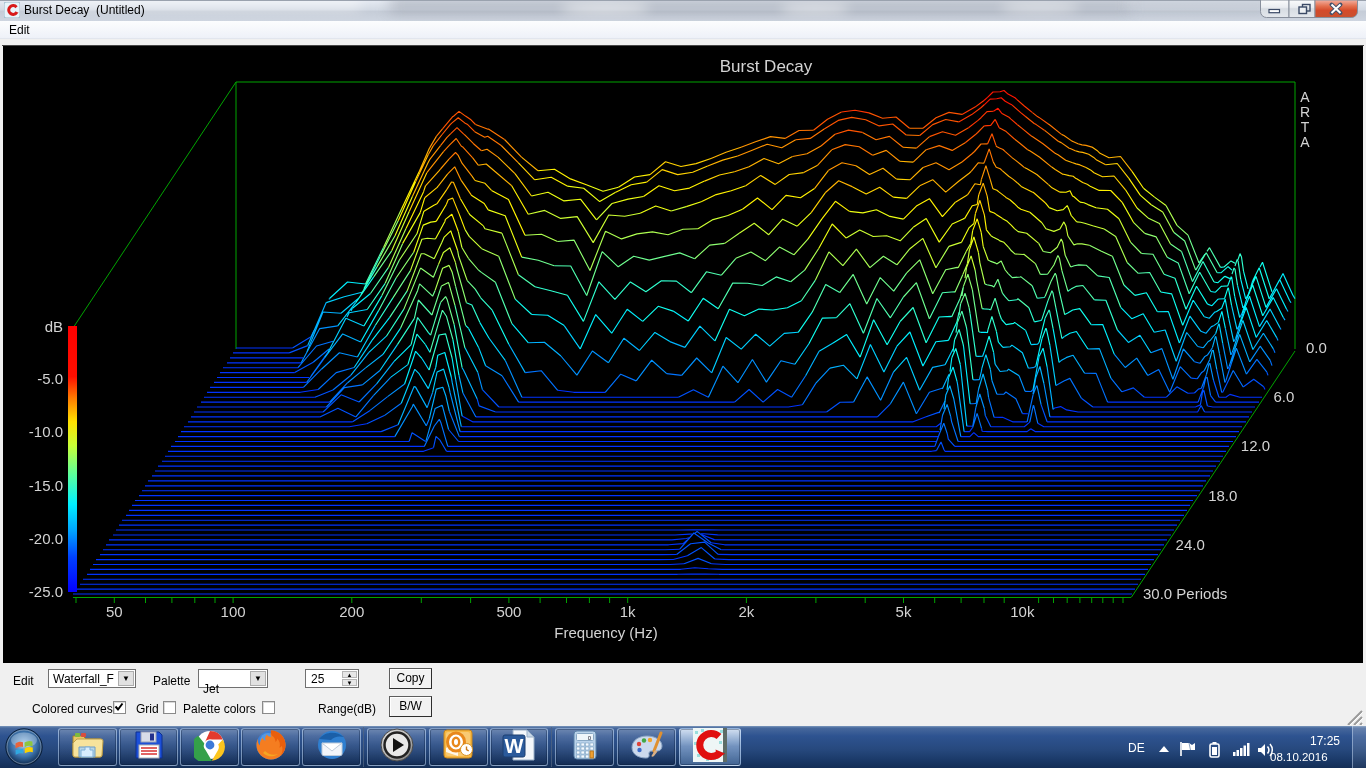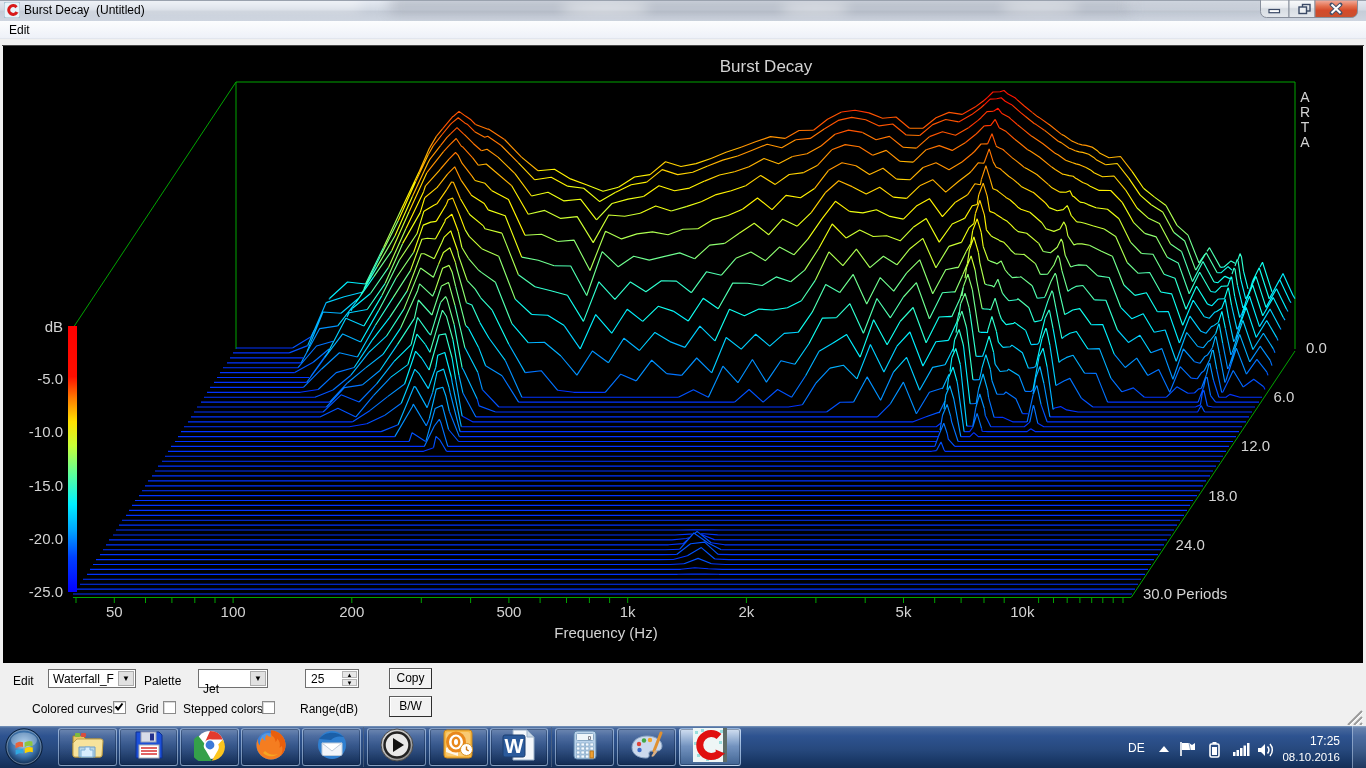--- a/index.html
+++ b/index.html
@@ -118,43 +118,43 @@
       <text x="1305" y="147" text-anchor="middle" font-size="14">A</text>
       <text x="606" y="638" text-anchor="middle">Frequency (Hz)</text>
     </g>
   </svg>
 <div class="abs" style="left:0;top:663px;width:1366px;height:63px;background:#f0f0f0;font-size:12px">
     <div class="abs" style="left:13px;top:11px">Edit</div>
     <div class="abs" style="left:48px;top:6px;width:88px;height:19px;background:#fff;border:1px solid #707070">
       <div style="padding:2px 0 18px 4px">Waterfall_F</div>
       <div class="abs" style="right:1px;top:1px;width:16px;height:15px;background:#e1e1e1;border:1px solid #adadad;font-size:8px;text-align:center;line-height:14px">▼</div>
     </div>
-    <div class="abs" style="left:144px;top:11px">Palette</div>
+    <div class="abs" style="left:153px;top:11px">Palette</div>
     <div class="abs" style="left:198px;top:6px;width:70px;height:19px;background:#fff;border:1px solid #707070">
       <div style="padding:12px 0 0 4px">Jet</div>
       <div class="abs" style="right:1px;top:1px;width:16px;height:15px;background:#e1e1e1;border:1px solid #adadad;font-size:8px;text-align:center;line-height:14px">▼</div>
     </div>
     <div class="abs" style="left:305px;top:6px;width:54px;height:19px;background:#fff;border:1px solid #707070">
 <div style="padding:2px 0 0 5px">25</div>
 <div class="abs" style="right:1px;top:1px;width:15px;height:7px;background:#e7e7e7;border:1px solid #b5b5b5;font-size:6px;line-height:6px;text-align:center">▲</div>
 <div class="abs" style="right:1px;top:9px;width:15px;height:7px;background:#e7e7e7;border:1px solid #b5b5b5;font-size:6px;line-height:6px;text-align:center">▼</div>
 </div>
     <div class="abs" style="left:389px;top:5px;width:43px;height:21px;background:#f2f2f2;border:1px solid #5e5e5e;border-right-color:#2e2e2e;border-bottom-color:#2e2e2e;box-shadow:inset 1px 1px 0 #fff;text-align:center;line-height:19px">Copy</div>
     <div class="abs" style="left:389px;top:33px;width:43px;height:21px;background:#f2f2f2;border:1px solid #5e5e5e;border-right-color:#2e2e2e;border-bottom-color:#2e2e2e;box-shadow:inset 1px 1px 0 #fff;text-align:center;line-height:19px">B/W</div>
     <div class="abs" style="left:32px;top:39px">Colored curves</div>
     <div class="abs" style="left:113px;top:38px;width:13px;height:13px;background:#fff;border:1px solid #8a8a8a;box-shadow:1px 1px 0 #d9d9d9 inset">
       <svg width="12" height="12" style="position:absolute;left:-1px;top:-1px">
         <path d="M2.5 5.5l2.5 3 4.5-6" fill="none" stroke="#000" stroke-width="2"></path>
       </svg>
     </div>
     <div class="abs" style="left:136px;top:39px">Grid</div>
     <div class="abs" style="left:163px;top:38px;width:13px;height:13px;background:#fff;border:1px solid #8a8a8a;box-shadow:1px 1px 0 #d9d9d9 inset"></div>
-    <div class="abs" style="left:183px;top:39px">Stepped colors</div>
+    <div class="abs" style="left:183px;top:39px">Palette colors</div>
     <div class="abs" style="left:262px;top:38px;width:13px;height:13px;background:#fff;border:1px solid #8a8a8a;box-shadow:1px 1px 0 #d9d9d9 inset"></div>
-    <div class="abs" style="left:300px;top:39px">Range(dB)</div>
+    <div class="abs" style="left:318px;top:39px">Range(dB)</div>
     <svg class="abs" style="left:1346px;top:46px" width="17" height="16">
 <g stroke="#9a9a9a" stroke-width="2">
         <path d="M16 2L2 16M16 8L8 16M16 14L14 16"></path>
       </g>
 <g stroke="#fdfdfd" stroke-width="1">
         <path d="M17 3L3 17M17 9L9 17M17 15L15 17"></path>
       </g>
 </svg>
   </div>
 <div class="abs" style="left:0;top:726px;width:1366px;height:42px;
@@ -327,15 +327,15 @@
         <rect x="78" y="14" width="2.5" height="4"></rect>
         <rect x="81.5" y="12" width="2.5" height="6"></rect>
         <rect x="85" y="10" width="2.5" height="8"></rect>
         <rect x="88.5" y="7.5" width="2.5" height="10.5"></rect>
         <rect x="92" y="5" width="2.5" height="13"></rect>
       </g>
 <path d="M103 10h3l4-4v12l-4-4h-3z"></path>
 <path d="M112.5 8.5a5.5 5.5 0 0 1 0 7M115 6a9 9 0 0 1 0 12" fill="none" stroke="#fff" stroke-width="1.5"></path>
 </svg>
     <div class="abs" style="left:1280px;top:8px;width:60px;text-align:right;color:#fff;font-size:12px">17:25</div>
-    <div class="abs" style="left:1270px;top:25px;width:70px;text-align:right;color:#fff;font-size:11.5px">08.10.2016</div>
+    <div class="abs" style="left:1270px;top:25px;width:70px;color:#fff;font-size:11.5px">08.10.2016</div>
     <div class="abs" style="left:1352px;top:0;width:14px;height:42px;
 background:linear-gradient(180deg,rgba(255,255,255,.18),rgba(255,255,255,.05));border-left:1px solid rgba(200,220,245,.5)"></div>
   </div>
 </body></html>

